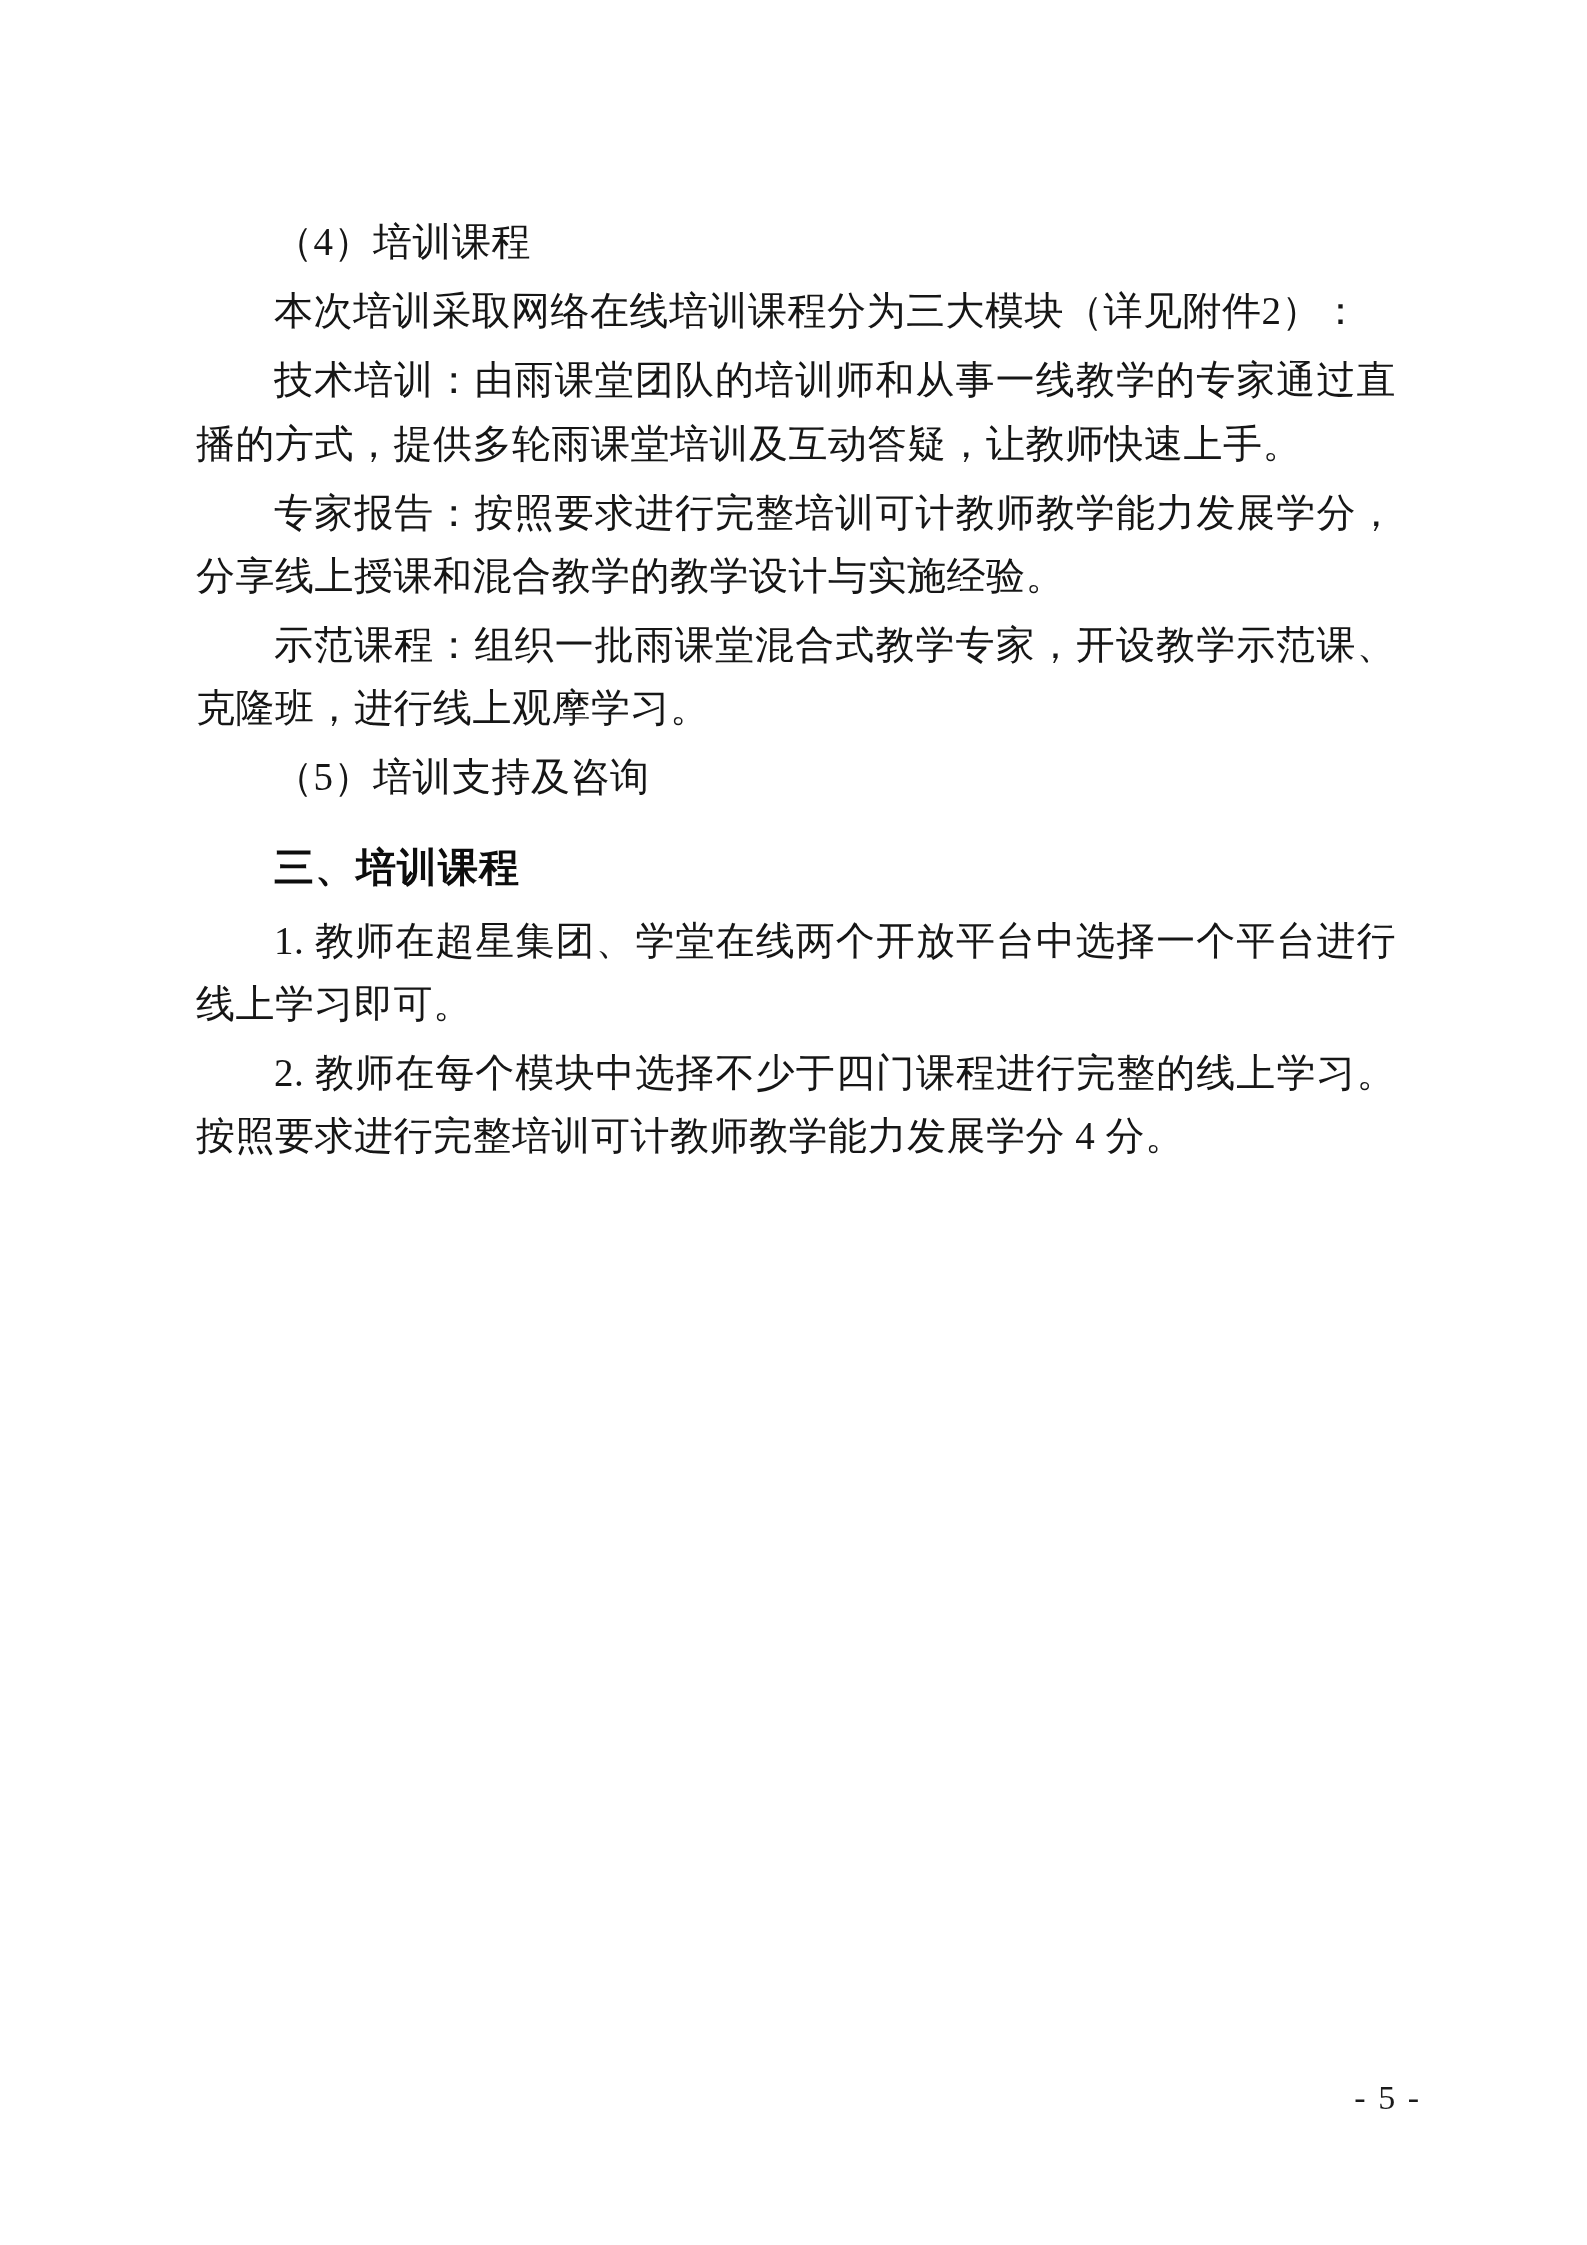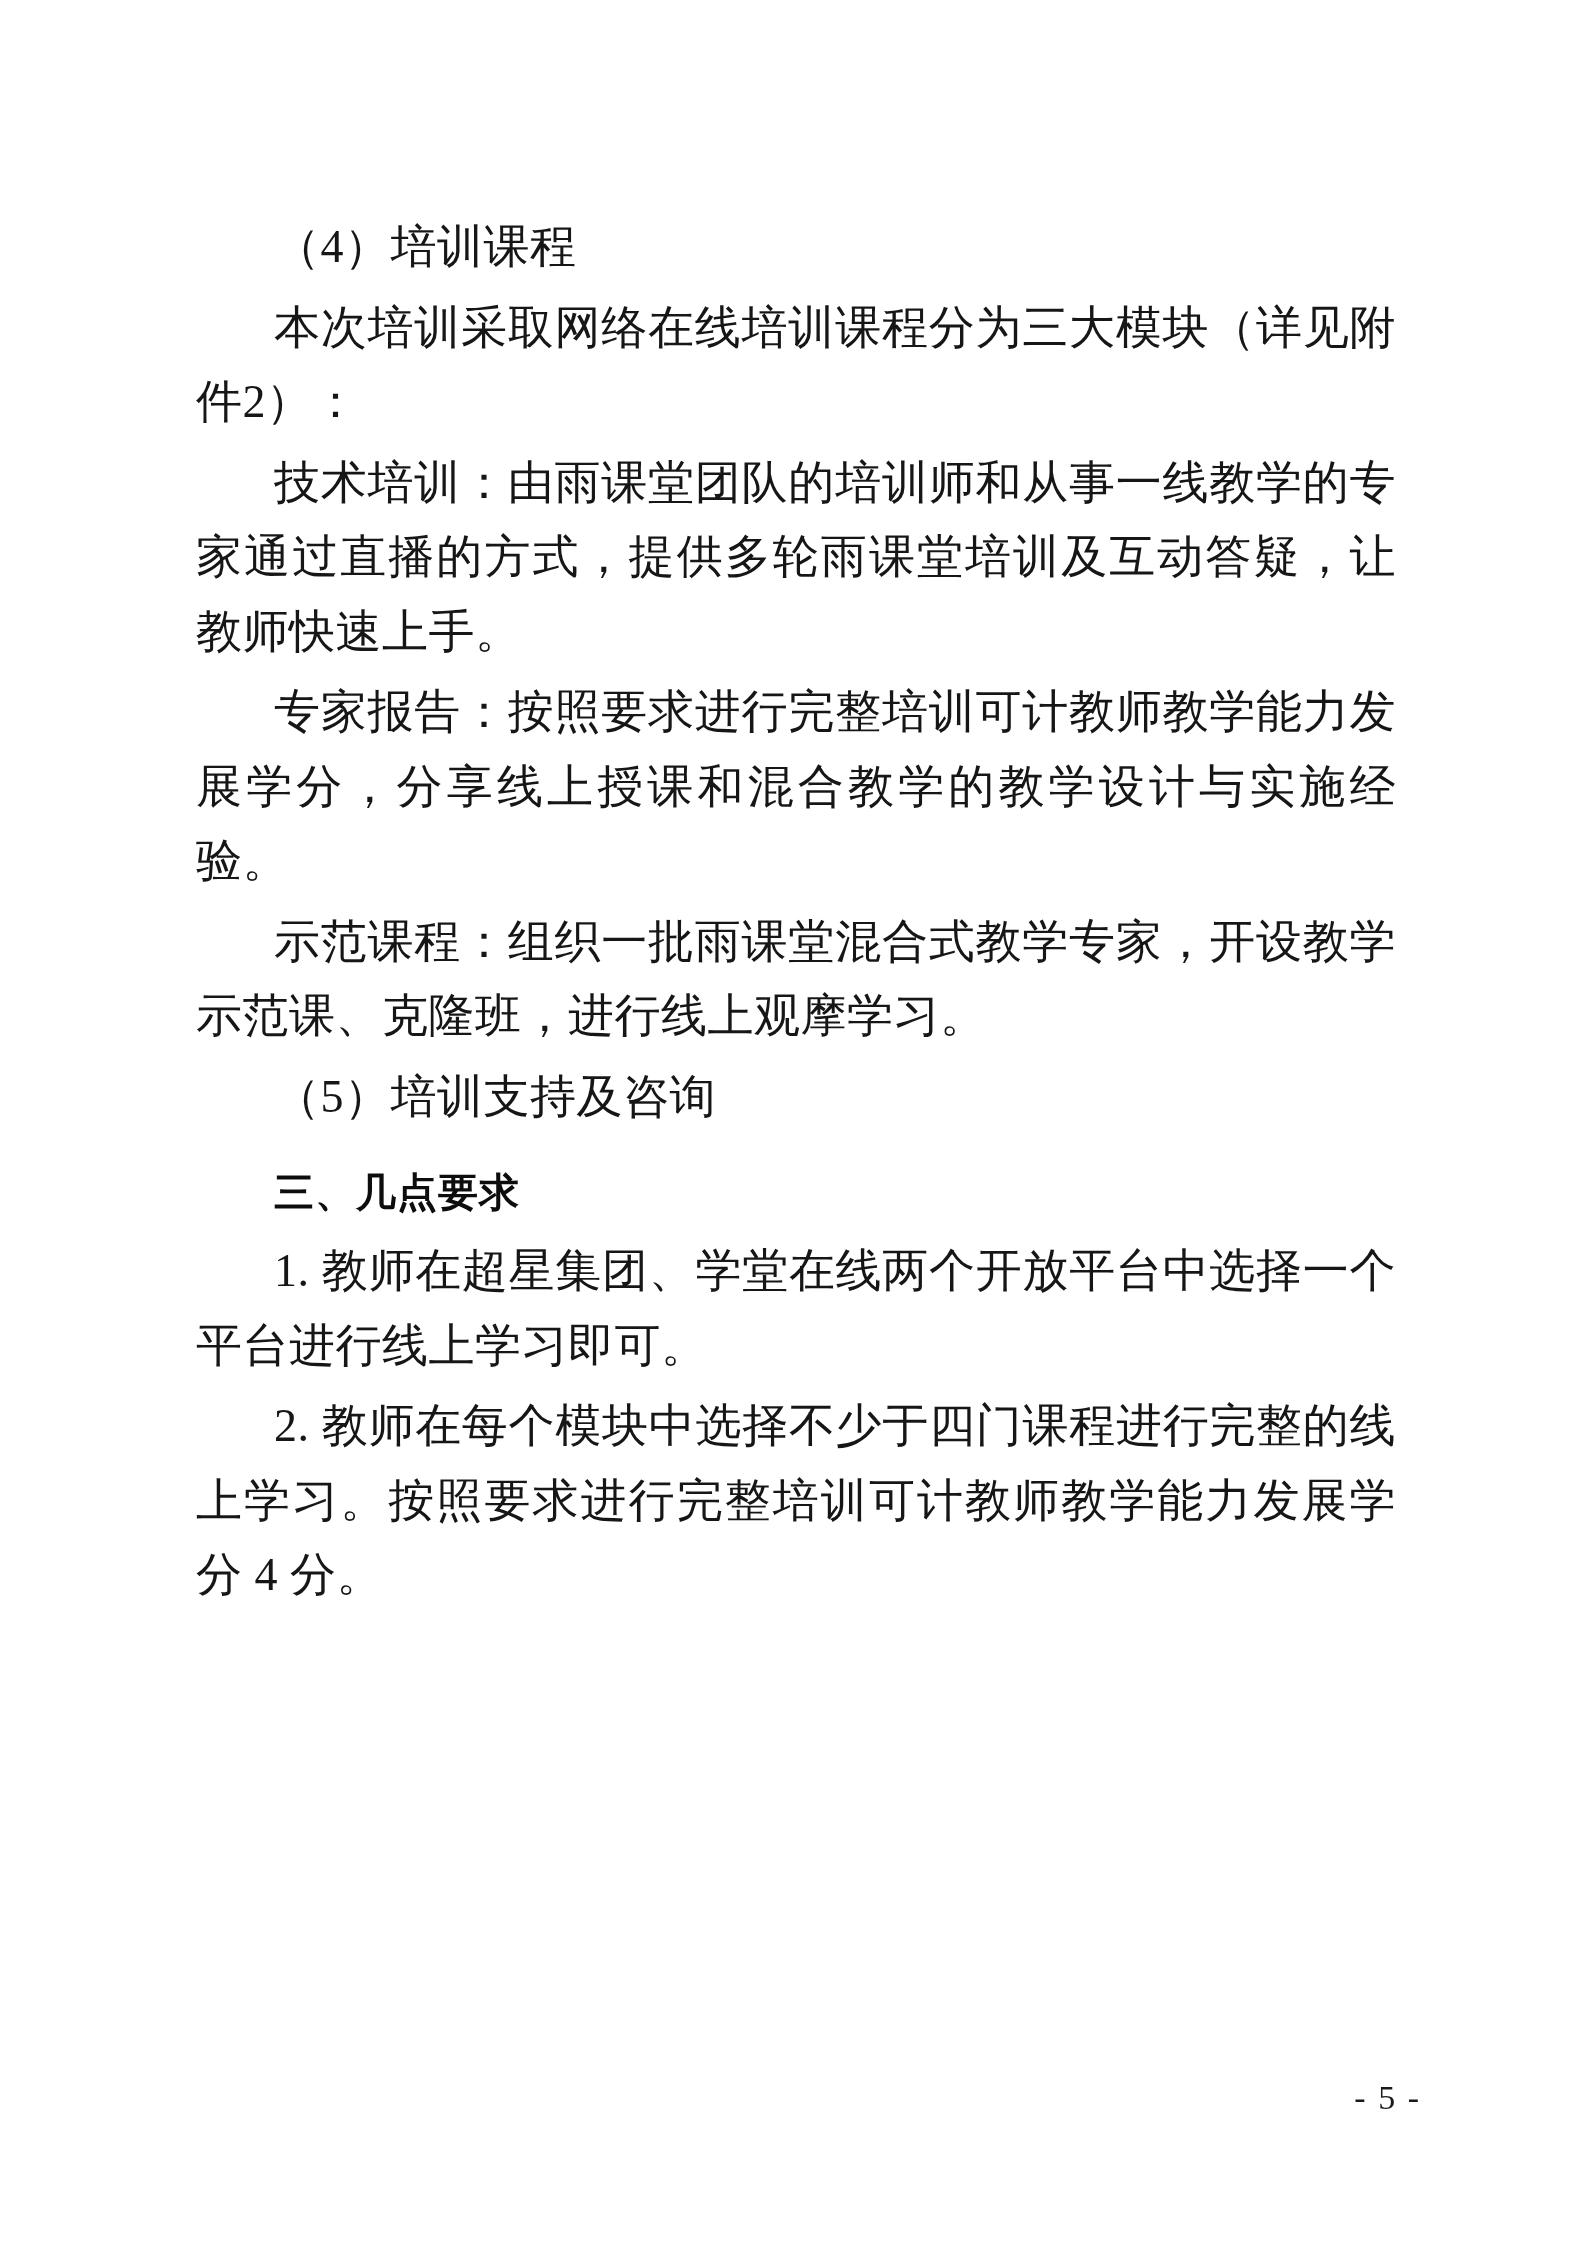--- a/index.html
+++ b/index.html
@@ -19,21 +19,21 @@
     overflow: hidden;
   }
   .content {
     position: absolute;
     left: 196px;
     top: 210px;
     width: 1200px;
   }
   p.para {
     margin: 0 0 6px 0;
-    font-size: 46px;
+    font-size: 39px;
     line-height: 1.62;
     text-align: justify;
     text-justify: inter-ideograph;
     letter-spacing: 0.5px;
     color: #161616;
   }
   p.indent {
     text-indent: 78px;
   }
   p.heading {
@@ -61,20 +61,20 @@
 
 <div class="page">
   <div class="content">
     <p class="para indent">（4）培训课程</p>
     <p class="para indent">本次培训采取网络在线培训课程分为三大模块（详见附件2）：</p>
     <p class="para indent">技术培训：由雨课堂团队的培训师和从事一线教学的专家通过直播的方式，提供多轮雨课堂培训及互动答疑，让教师快速上手。</p>
     <p class="para indent">专家报告：按照要求进行完整培训可计教师教学能力发展学分，分享线上授课和混合教学的教学设计与实施经验。</p>
     <p class="para indent">示范课程：组织一批雨课堂混合式教学专家，开设教学示范课、克隆班，进行线上观摩学习。</p>
     <p class="para indent">（5）培训支持及咨询</p>
 
-    <p class="heading">三、几点要求</p>
+    <p class="heading">三、培训课程</p>
 
     <p class="para indent">1. 教师在超星集团、学堂在线两个开放平台中选择一个平台进行线上学习即可。</p>
     <p class="para indent">2. 教师在每个模块中选择不少于四门课程进行完整的线上学习。按照要求进行完整培训可计教师教学能力发展学分 4 分。</p>
   </div>
 
   <div class="pagenum">- 5 -</div>
 </div>
 
 </body></html>

